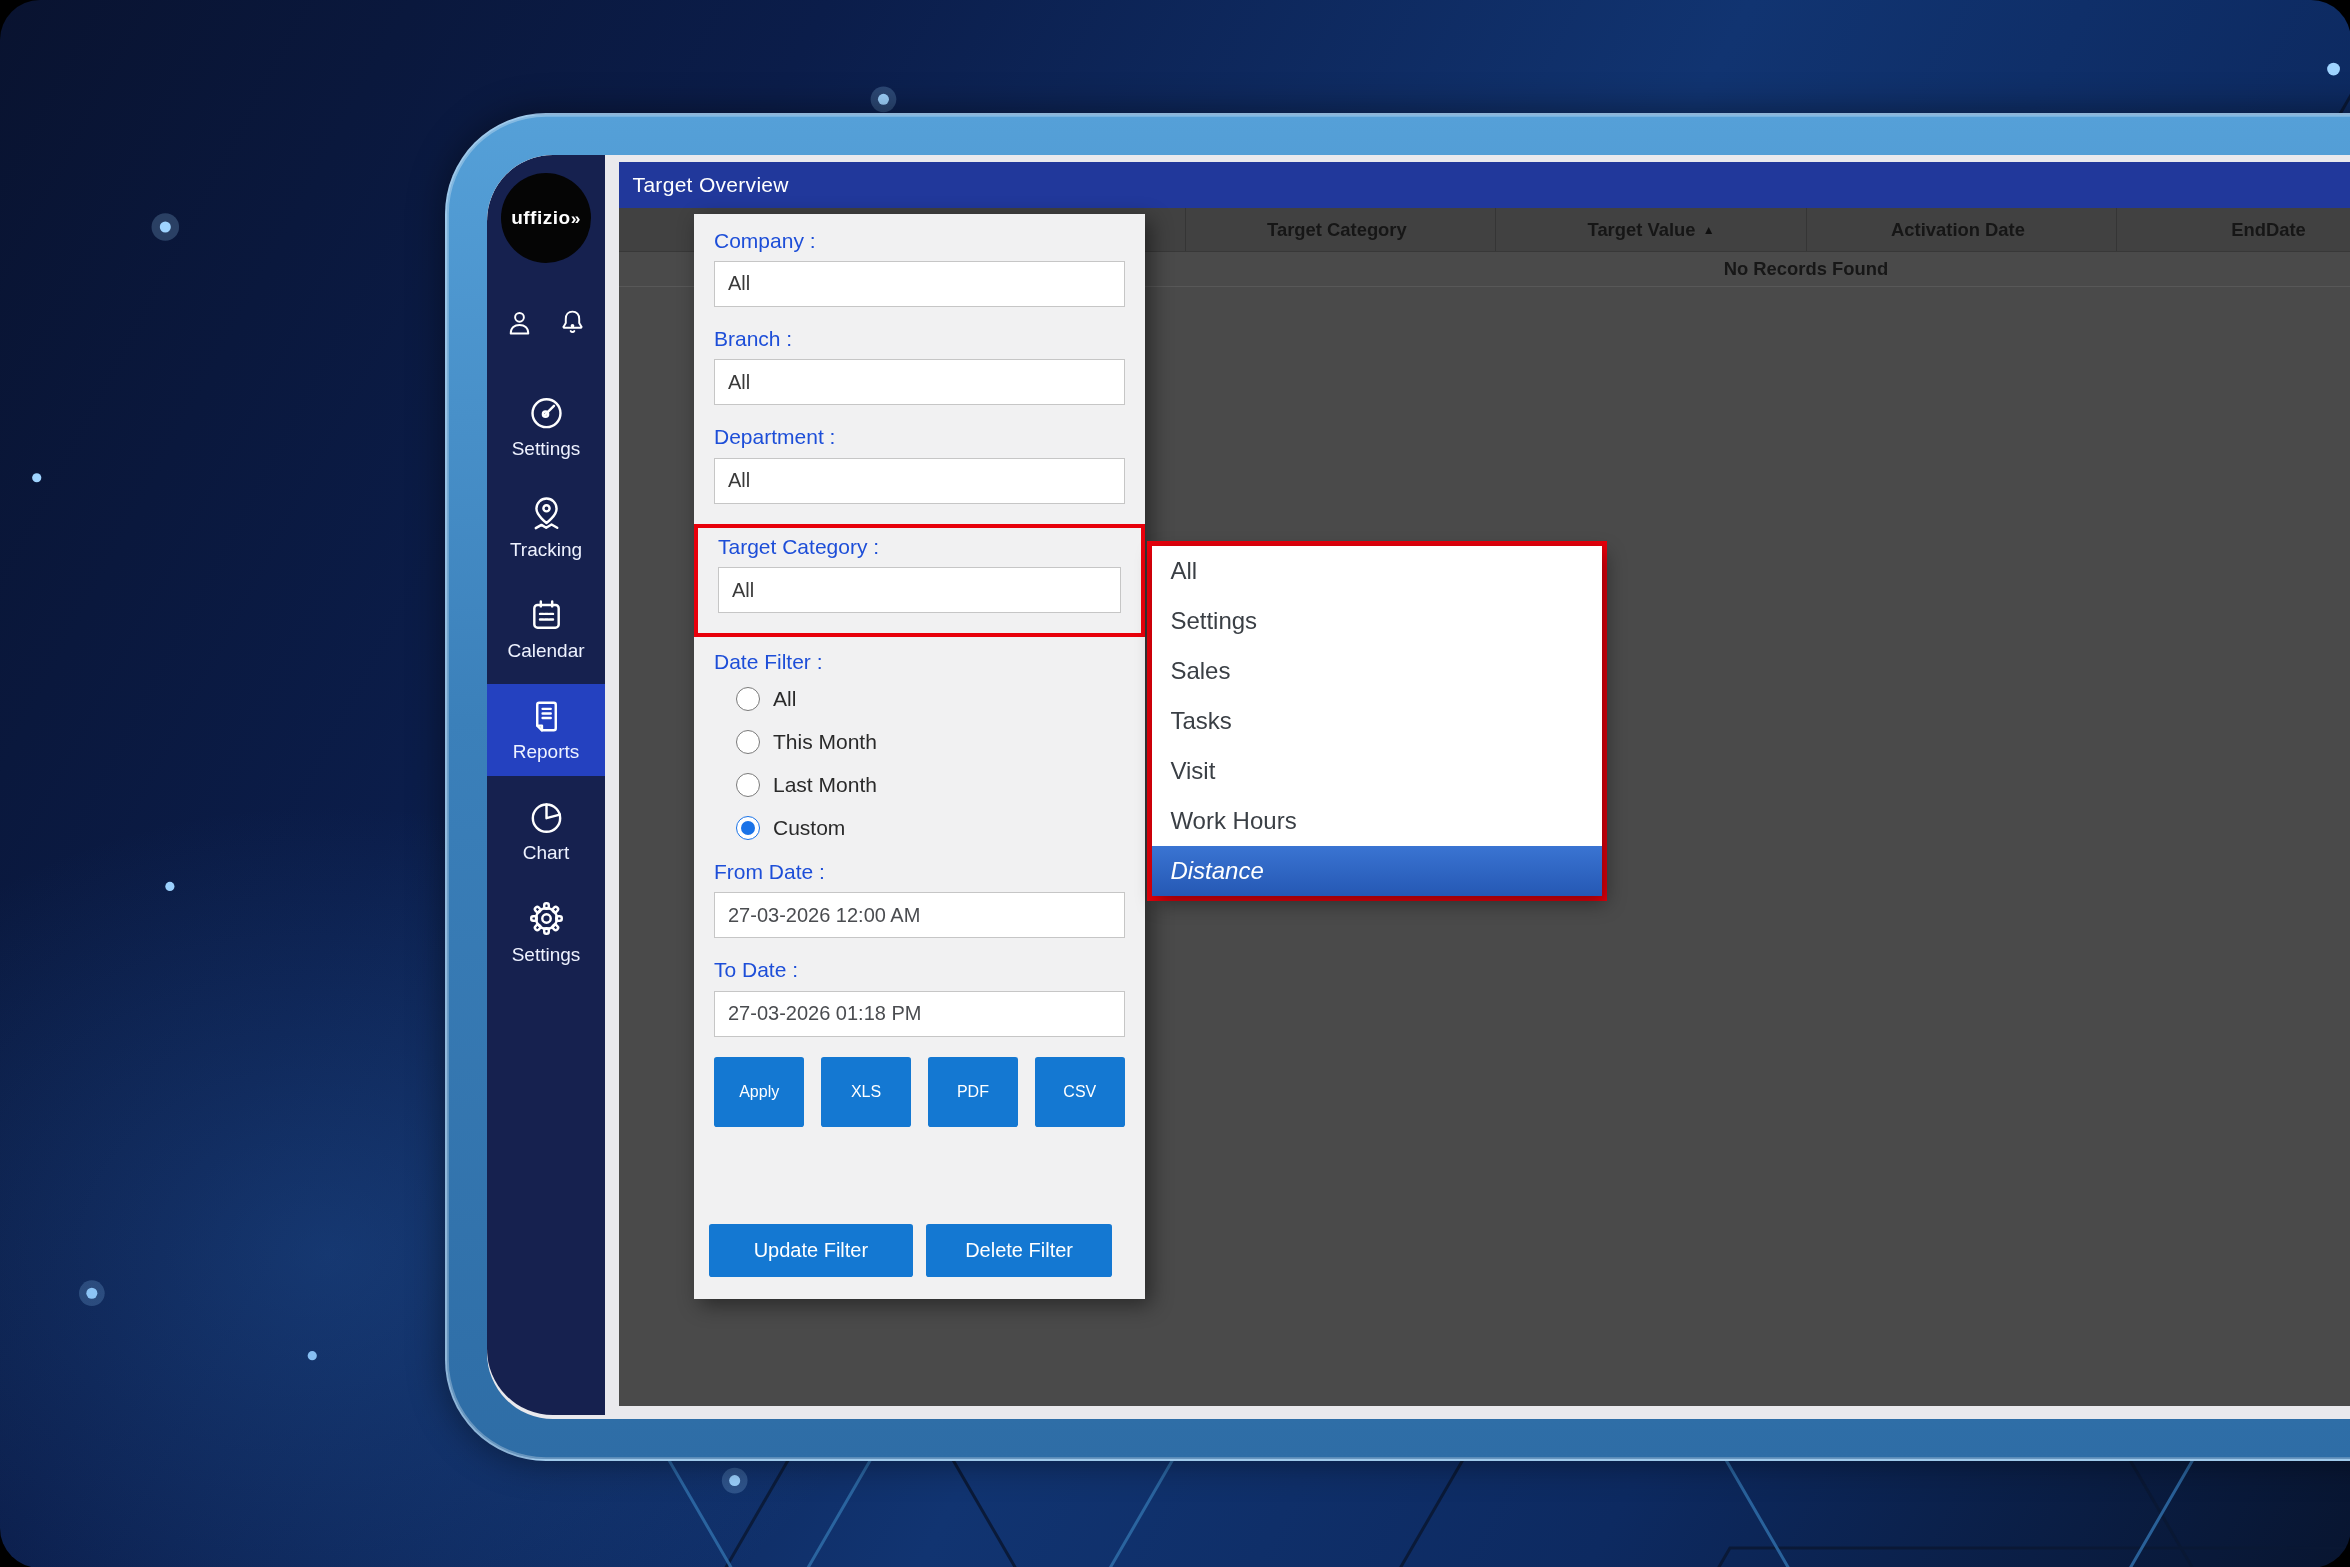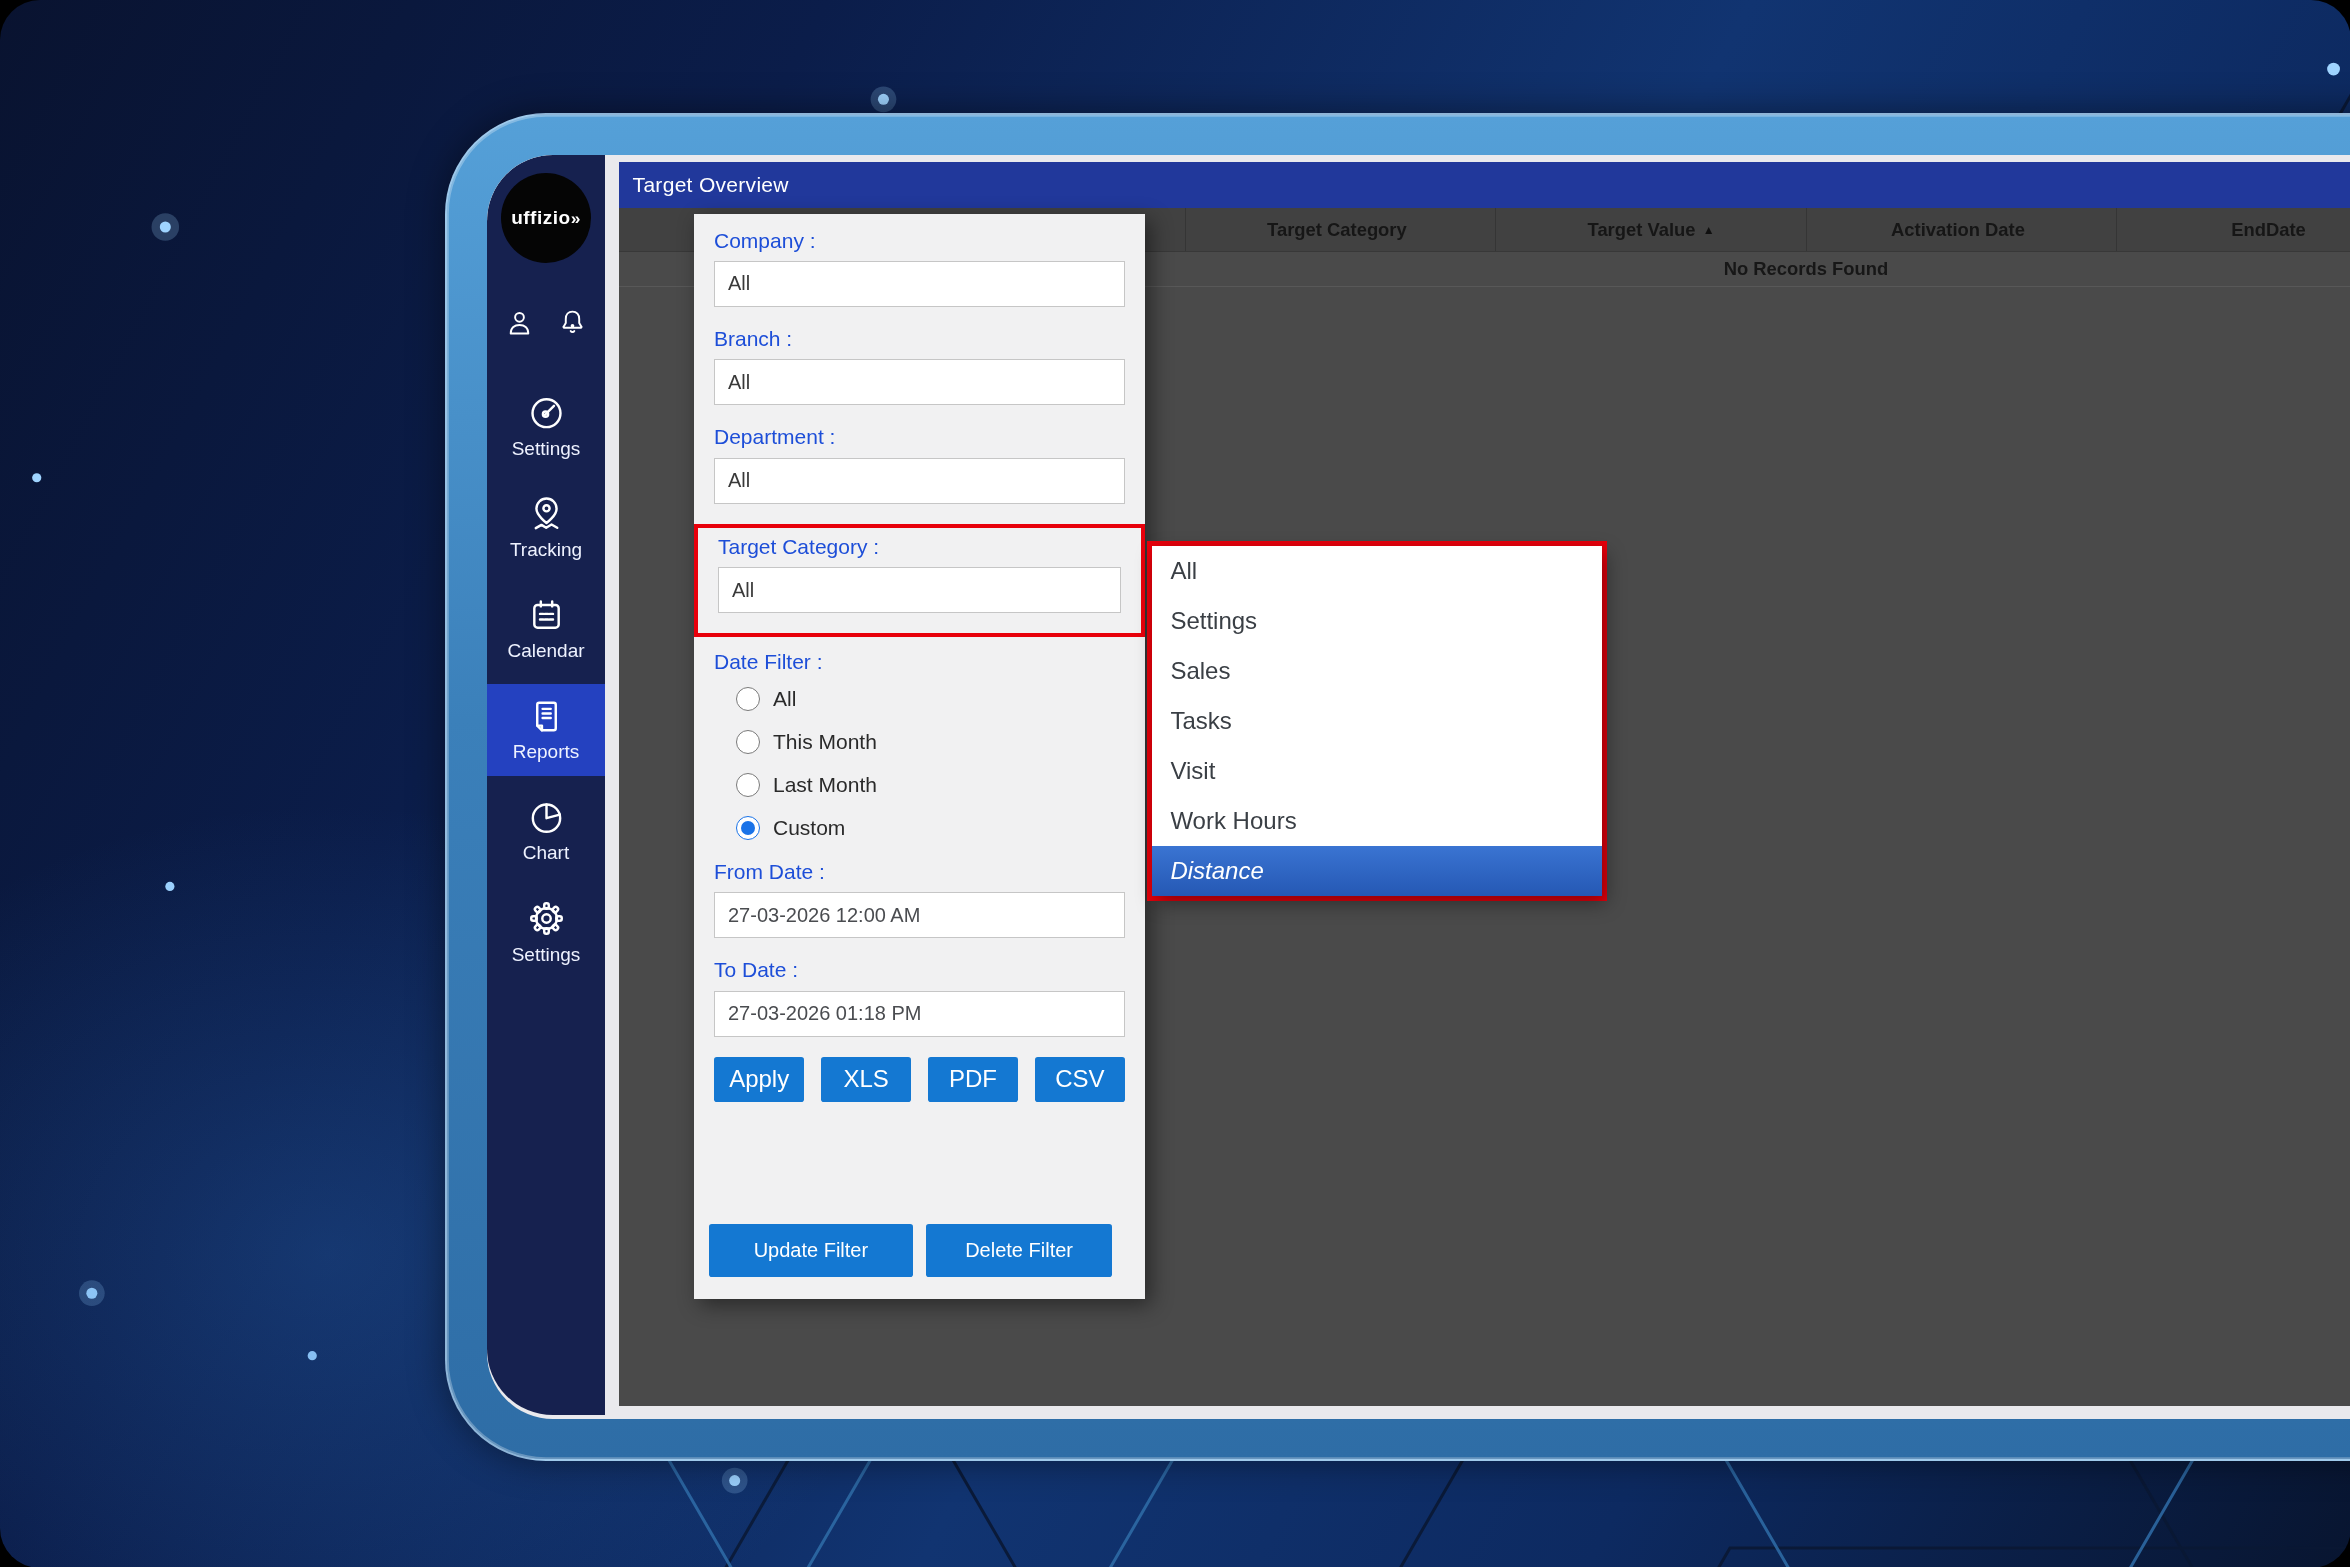--- a/index.html
+++ b/index.html
@@ -66,21 +66,21 @@
   .finput.datetext{color:#4a4c50;}
   .red-wrap{border:4.6px solid var(--c-red);margin:0 -20px 13px;padding:7.3px 20px 20px;}
   .red-wrap .fgroup{margin-bottom:0;}
   .radios{margin:13px 0 5.5px 22px;display:flex;flex-direction:column;gap:19px;}
   .radio-row{display:flex;align-items:center;gap:13px;cursor:pointer;}
   .radio{width:24px;height:24px;border:1.8px solid #7a7a7a;border-radius:50%;background:#fff;position:relative;flex:0 0 24px;}
   .radio.checked{border-color:#1a73e8;}
   .radio.checked::after{content:"";position:absolute;inset:3.7px;border-radius:50%;background:#1a73e8;}
   .radio-label{font-size:21px;color:#2a2a2a;}
   .btn-row{display:flex;gap:16.5px;margin-top:18.4px;}
-  .btn{background:var(--c-accent);color:#fff;border:none;height:45px;font-size:24px;
+  .btn{background:var(--c-accent);color:#fff;border:none;height:70px;font-size:16px;
     font-family:inherit;border-radius:2.8px;cursor:pointer;flex:1;}
   .saved-row{position:absolute;left:14.7px;right:33px;bottom:22px;display:flex;gap:13px;}
   .saved-row .btn{height:53px;font-size:20px;}
   .saved-row .btn:first-child{flex:1.1;}
 
   
   .dropdown-wrap{position:absolute;left:1147px;top:541px;z-index:7;border:5.5px solid var(--c-red);}
   .dropdown{width:450px;height:350px;background:#fff;display:flex;flex-direction:column;
     box-shadow:3.7px 7.3px 18.4px rgba(0,0,0,.4);}
   .opt{flex:1;display:flex;align-items:center;padding-left:18.4px;font-size:24px;color:#3a3f45;cursor:pointer;}

